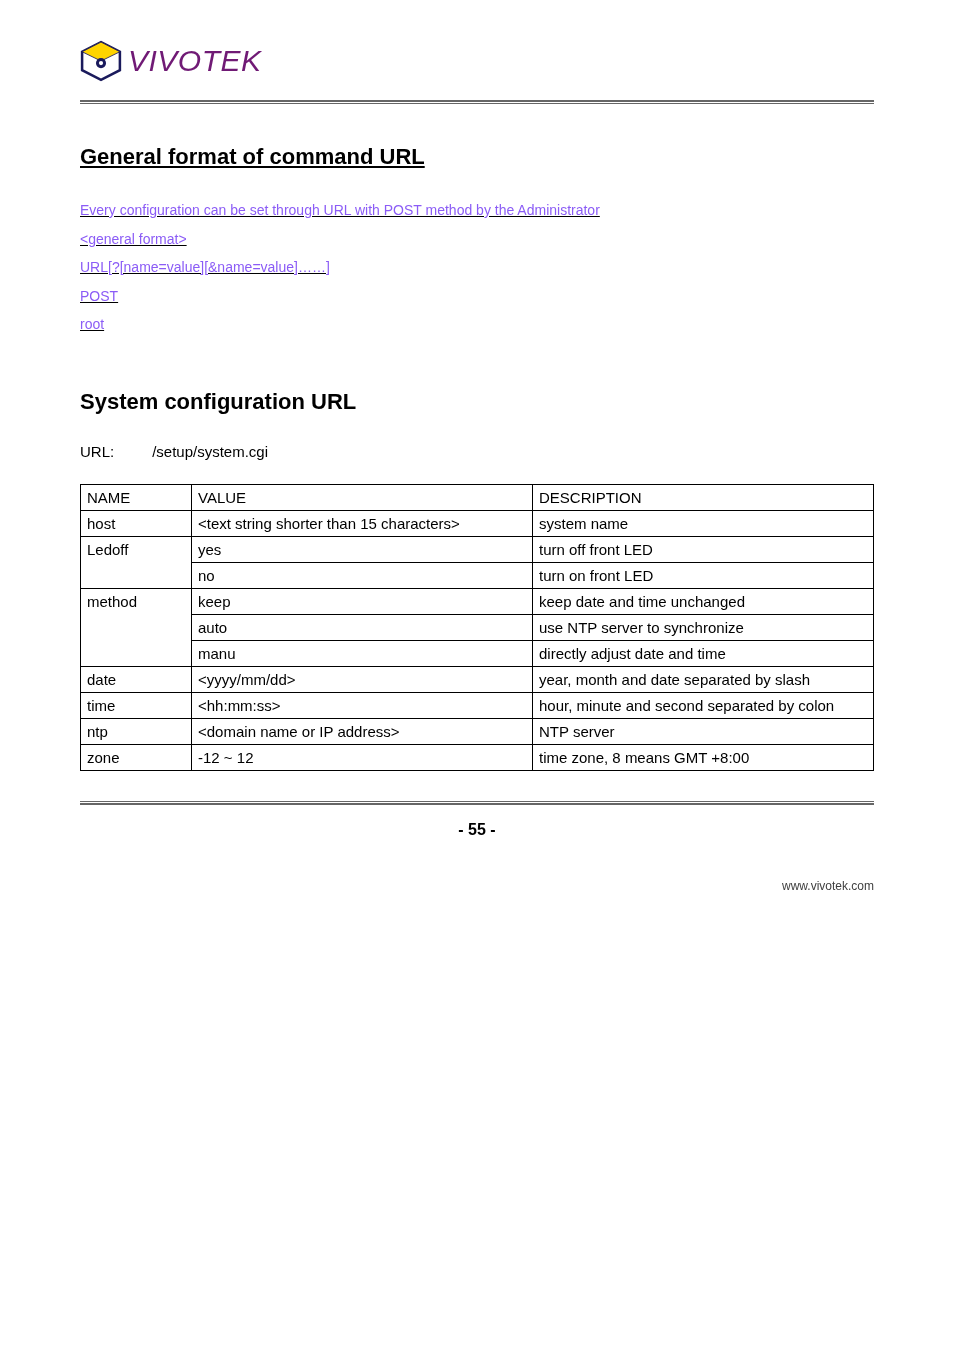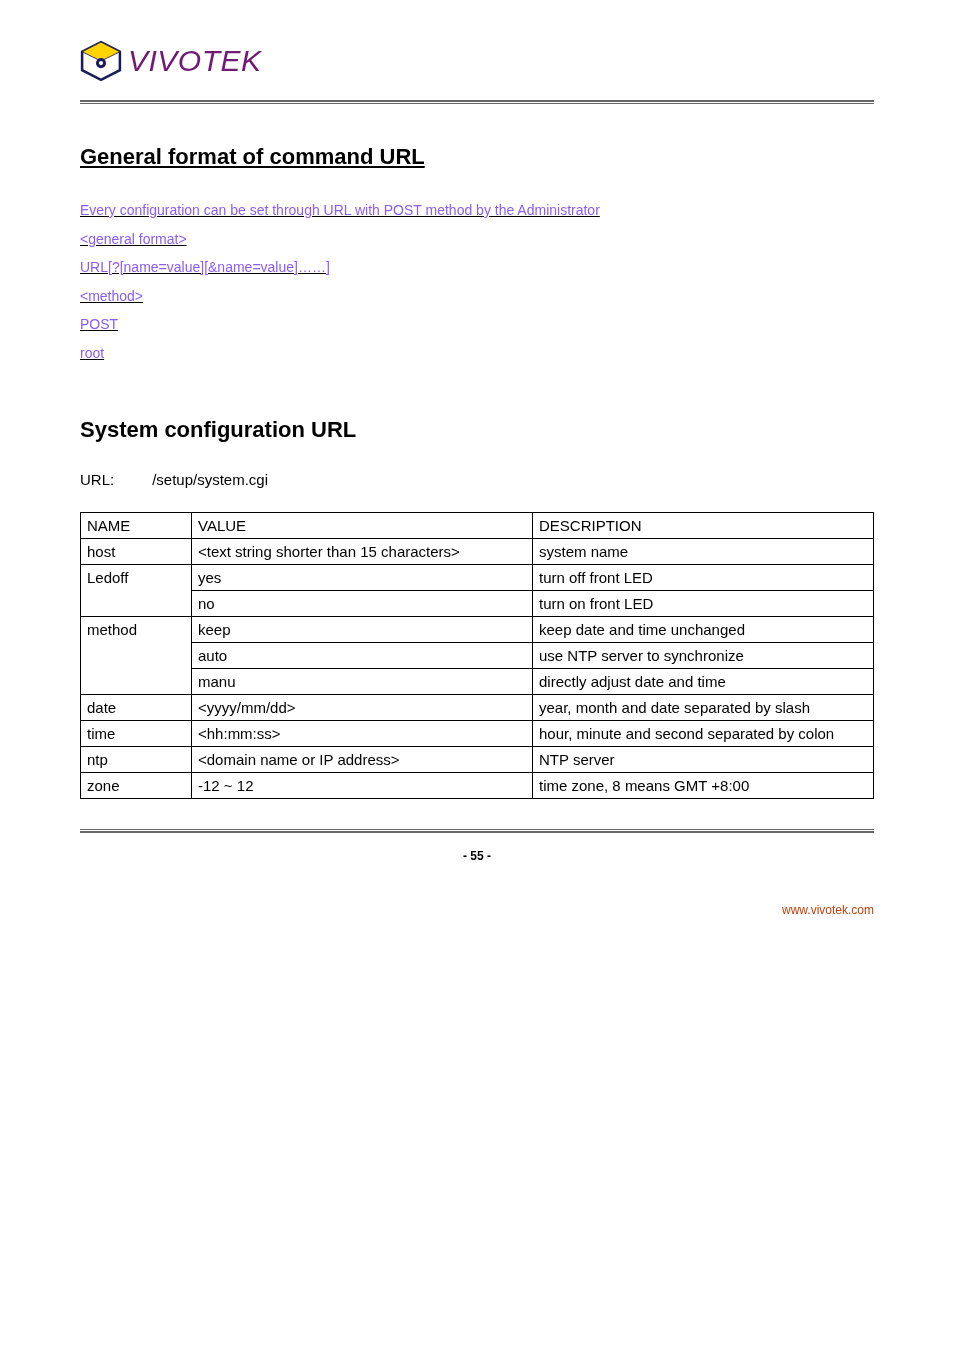--- a/index.html
+++ b/index.html
@@ -73,29 +73,29 @@
     font-size: 15px;
   }
   table.param td {
     border: 1px solid #000;
     padding: 4px 6px;
     vertical-align: top;
     text-align: left;
   }
   .page-num {
     text-align: center;
-    font-size: 12px;
+    font-size: 16px;
     font-weight: bold;
     margin-top: 10px;
   }
   .footer-url {
     text-align: right;
     font-size: 12px;
     margin-top: 40px;
-    color: #c2410c;
+    color: #404040;
   }
 </style>
 </head>
 <body>
 
 <div class="logo-row">
   <svg class="logo-mark" viewBox="0 0 100 100">
     <polygon points="50,5 95,28 95,72 50,95 5,72 5,28" fill="none" stroke="#1a1a5c" stroke-width="6"></polygon>
     <polygon points="50,5 95,28 50,50 5,28" fill="#ffd400" stroke="#1a1a5c" stroke-width="2"></polygon>
     <circle cx="50" cy="55" r="12" fill="#1a1a5c"></circle>
@@ -104,21 +104,20 @@
   <span class="logo-text">VIVOTEK</span>
 </div>
 
 <hr class="double">
 
 <div class="block">
   <h2 class="section">General format of command URL</h2>
   <p class="body">Every configuration can be set through URL with POST method by the Administrator</p>
   <p class="body">&lt;general format&gt;</p>
   <p class="body">URL[?[name=value][&amp;name=value]……]</p>
-  <p class="body">&lt;method&gt;</p>
   <p class="body">POST</p>
   <p class="body">root</p>
 </div>
 
 <div>
   <h2 class="section">System configuration URL</h2>
   <div class="url-line">
     <span class="key">URL:</span>
     <span>/setup/system.cgi</span>
   </div>

